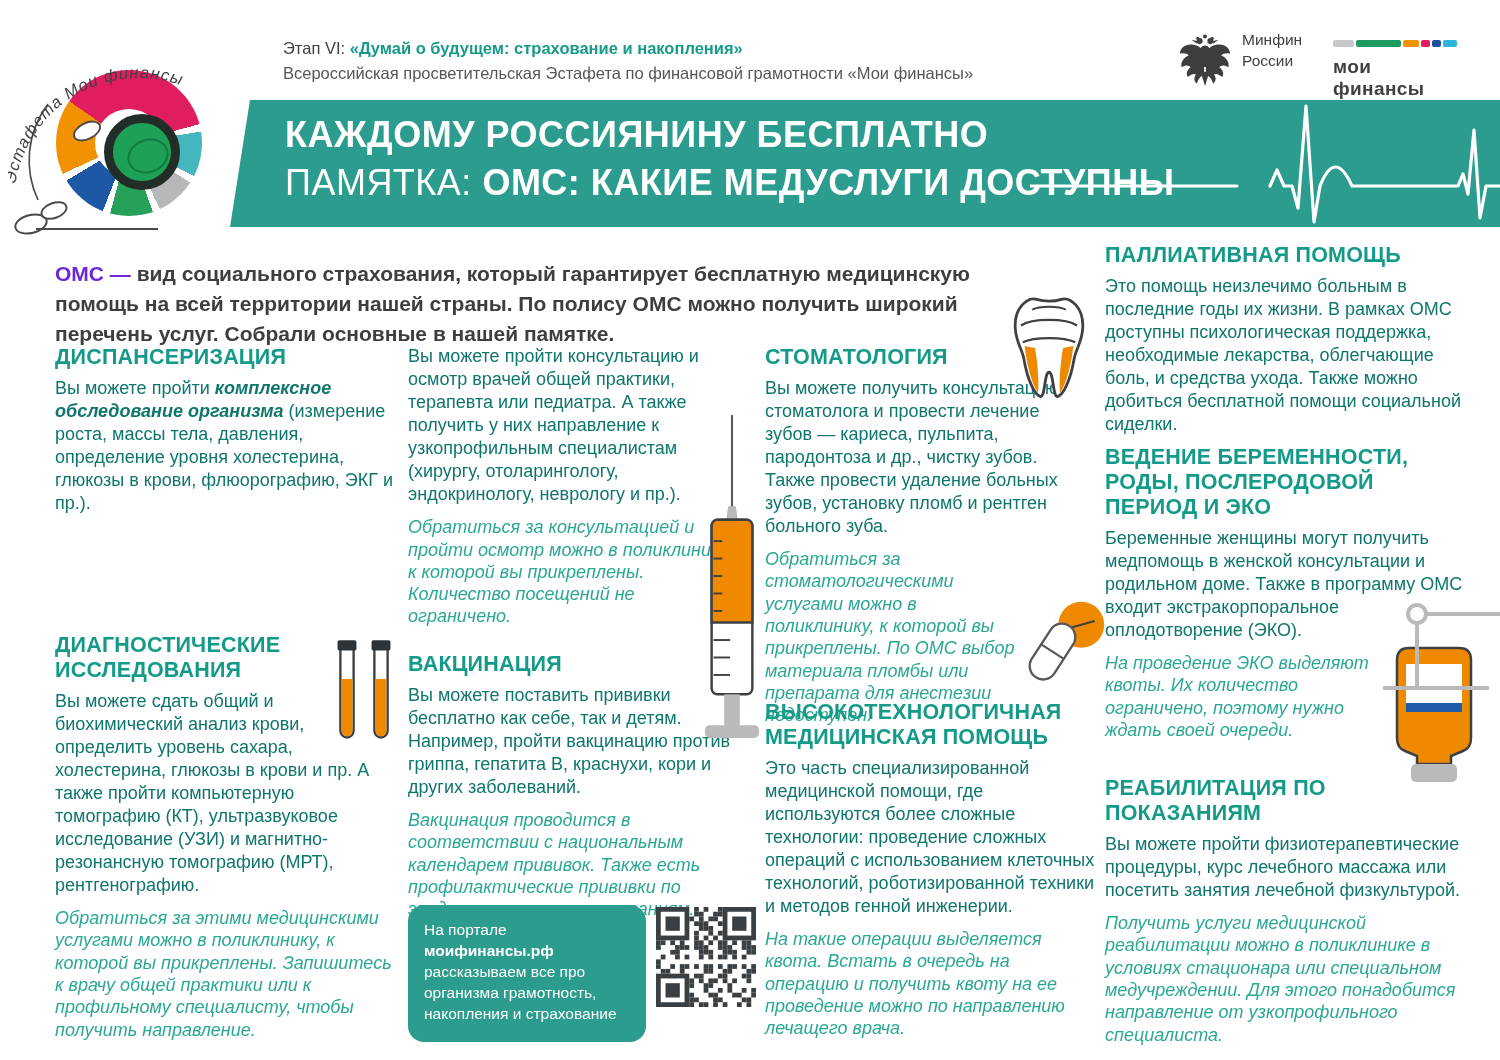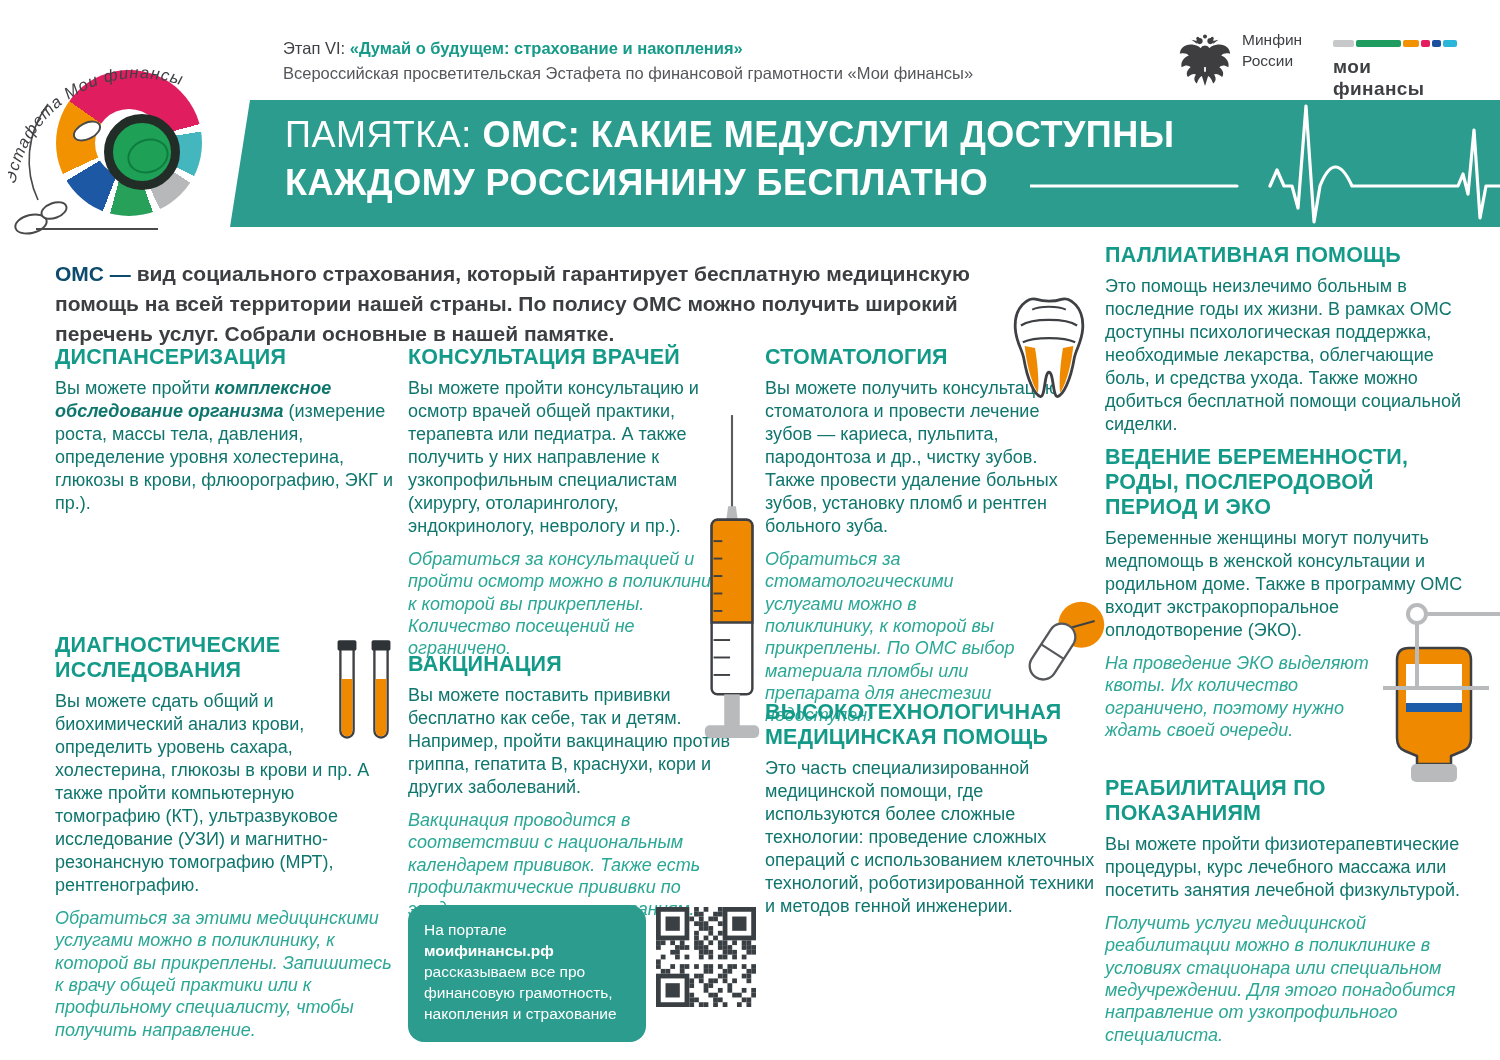--- a/index.html
+++ b/index.html
@@ -36,21 +36,21 @@
   
   .banner{position:absolute;left:230px;top:100px;width:1270px;height:127px;background:#2b9c8d;
           clip-path:polygon(20px 0,100% 0,100% 100%,0 100%);}
   .banner-text{position:absolute;left:55px;top:11px;color:#fff;font-size:36px;font-weight:bold;
                line-height:48px;letter-spacing:.5px;white-space:nowrap;}
   .banner-prefix{font-weight:normal;}
   .ecg{position:absolute;right:0;top:0;}
   
   .intro{position:absolute;left:55px;top:238px;width:940px;font-size:21px;font-weight:bold;
          color:#3d3e42;line-height:1.42;}
-  .intro .lead{color:#0c4a6e;}
+  .intro .lead{color:#6d28d9;}
   
   .sec{position:absolute;}
   .sec-title{margin:0 0 7px;font-size:21.5px;font-weight:bold;color:#149a89;line-height:1.16;letter-spacing:.2px;}
   .sec-body{margin:0 0 10px;font-size:18px;color:#0f766e;line-height:1.28;}
   .sec-note{margin:0;font-size:18px;font-style:italic;color:#2aa795;line-height:1.24;}
   .bi{font-weight:bold;font-style:italic;}
   
   .qr-row{position:absolute;left:408px;top:905px;display:flex;align-items:flex-start;}
   .qr-box{width:206px;background:#2b9c8d;border-radius:16px;padding:15px 16px 17px;color:#fff;
           font-size:15.5px;line-height:1.35;}
@@ -119,57 +119,56 @@
       <div style="width:16px;background:#f39200;"></div>
       <div style="width:9px;background:#e31d60;"></div>
       <div style="width:9px;background:#1d4f9e;"></div>
       <div style="width:14px;background:#2ab6d9;"></div>
     </div>
     <div class="mf-name">мои финансы</div>
   </div>
 
   <div class="banner">
     <div class="banner-text">
+      <div>КАЖДОМУ РОССИЯНИНУ БЕСПЛАТНО</div>
       <div><span class="banner-prefix">ПАМЯТКА:</span>
            <span>ОМС: КАКИЕ МЕДУСЛУГИ ДОСТУПНЫ</span></div>
-      <div>КАЖДОМУ РОССИЯНИНУ БЕСПЛАТНО</div>
     </div>
     <svg class="ecg" width="470" height="127" viewBox="0 0 470 127">
       <path d="M0,86 H207 M240,86 L247,70 L254,86 H262 L268,108 L276,6 L284,122 L290,86 Q305,48 322,86 H428 L433,74 L438,94 L444,30 L450,118 L456,86 H470" fill="none" stroke="#ffffff" stroke-width="3.2" stroke-linecap="round" stroke-linejoin="round"></path>
     </svg>
   </div>
 
   <p class="intro"><span class="lead">ОМС —</span> <span>вид социального страхования, который гарантирует бесплатную медицинскую помощь на всей территории нашей страны. По полису ОМС можно получить широкий перечень услуг. Собрали основные в нашей памятке.</span></p>
 
   <section class="sec" style="left:55px;top:345px;width:338px;">
     <h2 class="sec-title">ДИСПАНСЕРИЗАЦИЯ</h2>
     <p class="sec-body"><span>Вы можете пройти </span><span class="bi">комплексное обследование организма</span><span> (измерение роста, массы тела, давления, определение уровня холестерина, глюкозы в крови, флюорографию, ЭКГ и пр.).</span></p>
   </section>
 
   <section class="sec" style="left:55px;top:633px;width:338px;">
     <h2 class="sec-title" style="width:265px;">ДИАГНОСТИЧЕСКИЕ ИССЛЕДОВАНИЯ</h2>
     <p class="sec-body">Вы можете сдать общий и биохимический анализ крови, определить уровень сахара, холестерина, глюкозы в крови и пр. А также пройти компьютерную томографию (КТ), ультразвуковое исследование (УЗИ) и магнитно-резонансную томографию (МРТ), рентгенографию.</p>
     <p class="sec-note">Обратиться за этими медицинскими услугами можно в поликлинику, к которой вы прикреплены. Запишитесь к врачу общей практики или к профильному специалисту, чтобы получить направление.</p>
   </section>
 
   <section class="sec" style="left:408px;top:345px;width:330px;">
-    <h2 class="sec-title">КОНСУЛЬТАЦИЯ ВРАЧЕЙ</h2>
     <p class="sec-body">Вы можете пройти консультацию и осмотр врачей общей практики, терапевта или педиатра. А также получить у них направление к узкопрофильным специалистам (хирургу, отоларингологу, эндокринологу, неврологу и пр.).</p>
     <p class="sec-note">Обратиться за консультацией и пройти осмотр можно в поликлинике, к которой вы прикреплены. Количество посещений не ограничено.</p>
   </section>
 
   <section class="sec" style="left:408px;top:652px;width:330px;">
     <h2 class="sec-title">ВАКЦИНАЦИЯ</h2>
     <p class="sec-body">Вы можете поставить прививки бесплатно как себе, так и детям. Например, пройти вакцинацию против гриппа, гепатита B, краснухи, кори и других заболеваний.</p>
     <p class="sec-note">Вакцинация проводится в соответствии с национальным календарем прививок. Также есть профилактические прививки по эпидемиологическим показаниям.</p>
   </section>
 
   <div class="qr-row">
     <div class="qr-box">
-      <span>На портале </span><b>моифинансы.рф</b><span> рассказываем все про финансовую грамотность, накопления и страхование</span>
+      <span>На портале </span><b>моифинансы.рф</b><span> рассказываем все про организма грамотность, накопления и страхование</span>
     </div>
     <svg class="qr-code" id="qr-svg" viewBox="0 0 21 21">
         <rect x="0" y="0" width="7" height="7" fill="#3a3f43"></rect>
         <rect x="1" y="1" width="5" height="5" fill="#fff"></rect>
         <rect x="2" y="2" width="3" height="3" fill="#3a3f43"></rect>
         <rect x="14" y="0" width="7" height="7" fill="#3a3f43"></rect>
         <rect x="15" y="1" width="5" height="5" fill="#fff"></rect>
         <rect x="16" y="2" width="3" height="3" fill="#3a3f43"></rect>
         <rect x="0" y="14" width="7" height="7" fill="#3a3f43"></rect>
         <rect x="1" y="15" width="5" height="5" fill="#fff"></rect>
@@ -310,20 +309,21 @@
 
   <section class="sec" style="left:765px;top:345px;width:330px;">
     <h2 class="sec-title">СТОМАТОЛОГИЯ</h2>
     <p class="sec-body" style="width:322px;">Вы можете получить консультацию стоматолога и провести лечение зубов — кариеса, пульпита, пародонтоза и др., чистку зубов. Также провести удаление больных зубов, установку пломб и рентген больного зуба.</p>
     <p class="sec-note" style="width:256px;">Обратиться за стоматологическими услугами можно в поликлинику, к которой вы прикреплены. По ОМС выбор материала пломбы или препарата для анестезии недоступен.</p>
   </section>
 
   <section class="sec" style="left:765px;top:700px;width:330px;">
     <h2 class="sec-title">ВЫСОКОТЕХНОЛОГИЧНАЯ МЕДИЦИНСКАЯ ПОМОЩЬ</h2>
     <p class="sec-body">Это часть специализированной медицинской помощи, где используются более сложные технологии: проведение сложных операций с использованием клеточных технологий, роботизированной техники и методов генной инженерии.</p>
+    <p class="sec-note">На такие операции выделяется квота. Встать в очередь на операцию и получить квоту на ее проведение можно по направлению лечащего врача.</p>
   </section>
 
   <section class="sec" style="left:1105px;top:243px;width:368px;">
     <h2 class="sec-title">ПАЛЛИАТИВНАЯ ПОМОЩЬ</h2>
     <p class="sec-body">Это помощь неизлечимо больным в последние годы их жизни. В рамках ОМС доступны психологическая поддержка, необходимые лекарства, облегчающие боль, и средства ухода. Также можно добиться бесплатной помощи социальной сиделки.</p>
   </section>
 
   <section class="sec" style="left:1105px;top:445px;width:368px;">
     <h2 class="sec-title" style="width:330px;">ВЕДЕНИЕ БЕРЕМЕННОСТИ, РОДЫ, ПОСЛЕРОДОВОЙ ПЕРИОД И ЭКО</h2>
     <p class="sec-body">Беременные женщины могут получить медпомощь в женской консультации и родильном доме. Также в программу ОМС входит экстракорпоральное оплодотворение (ЭКО).</p>

